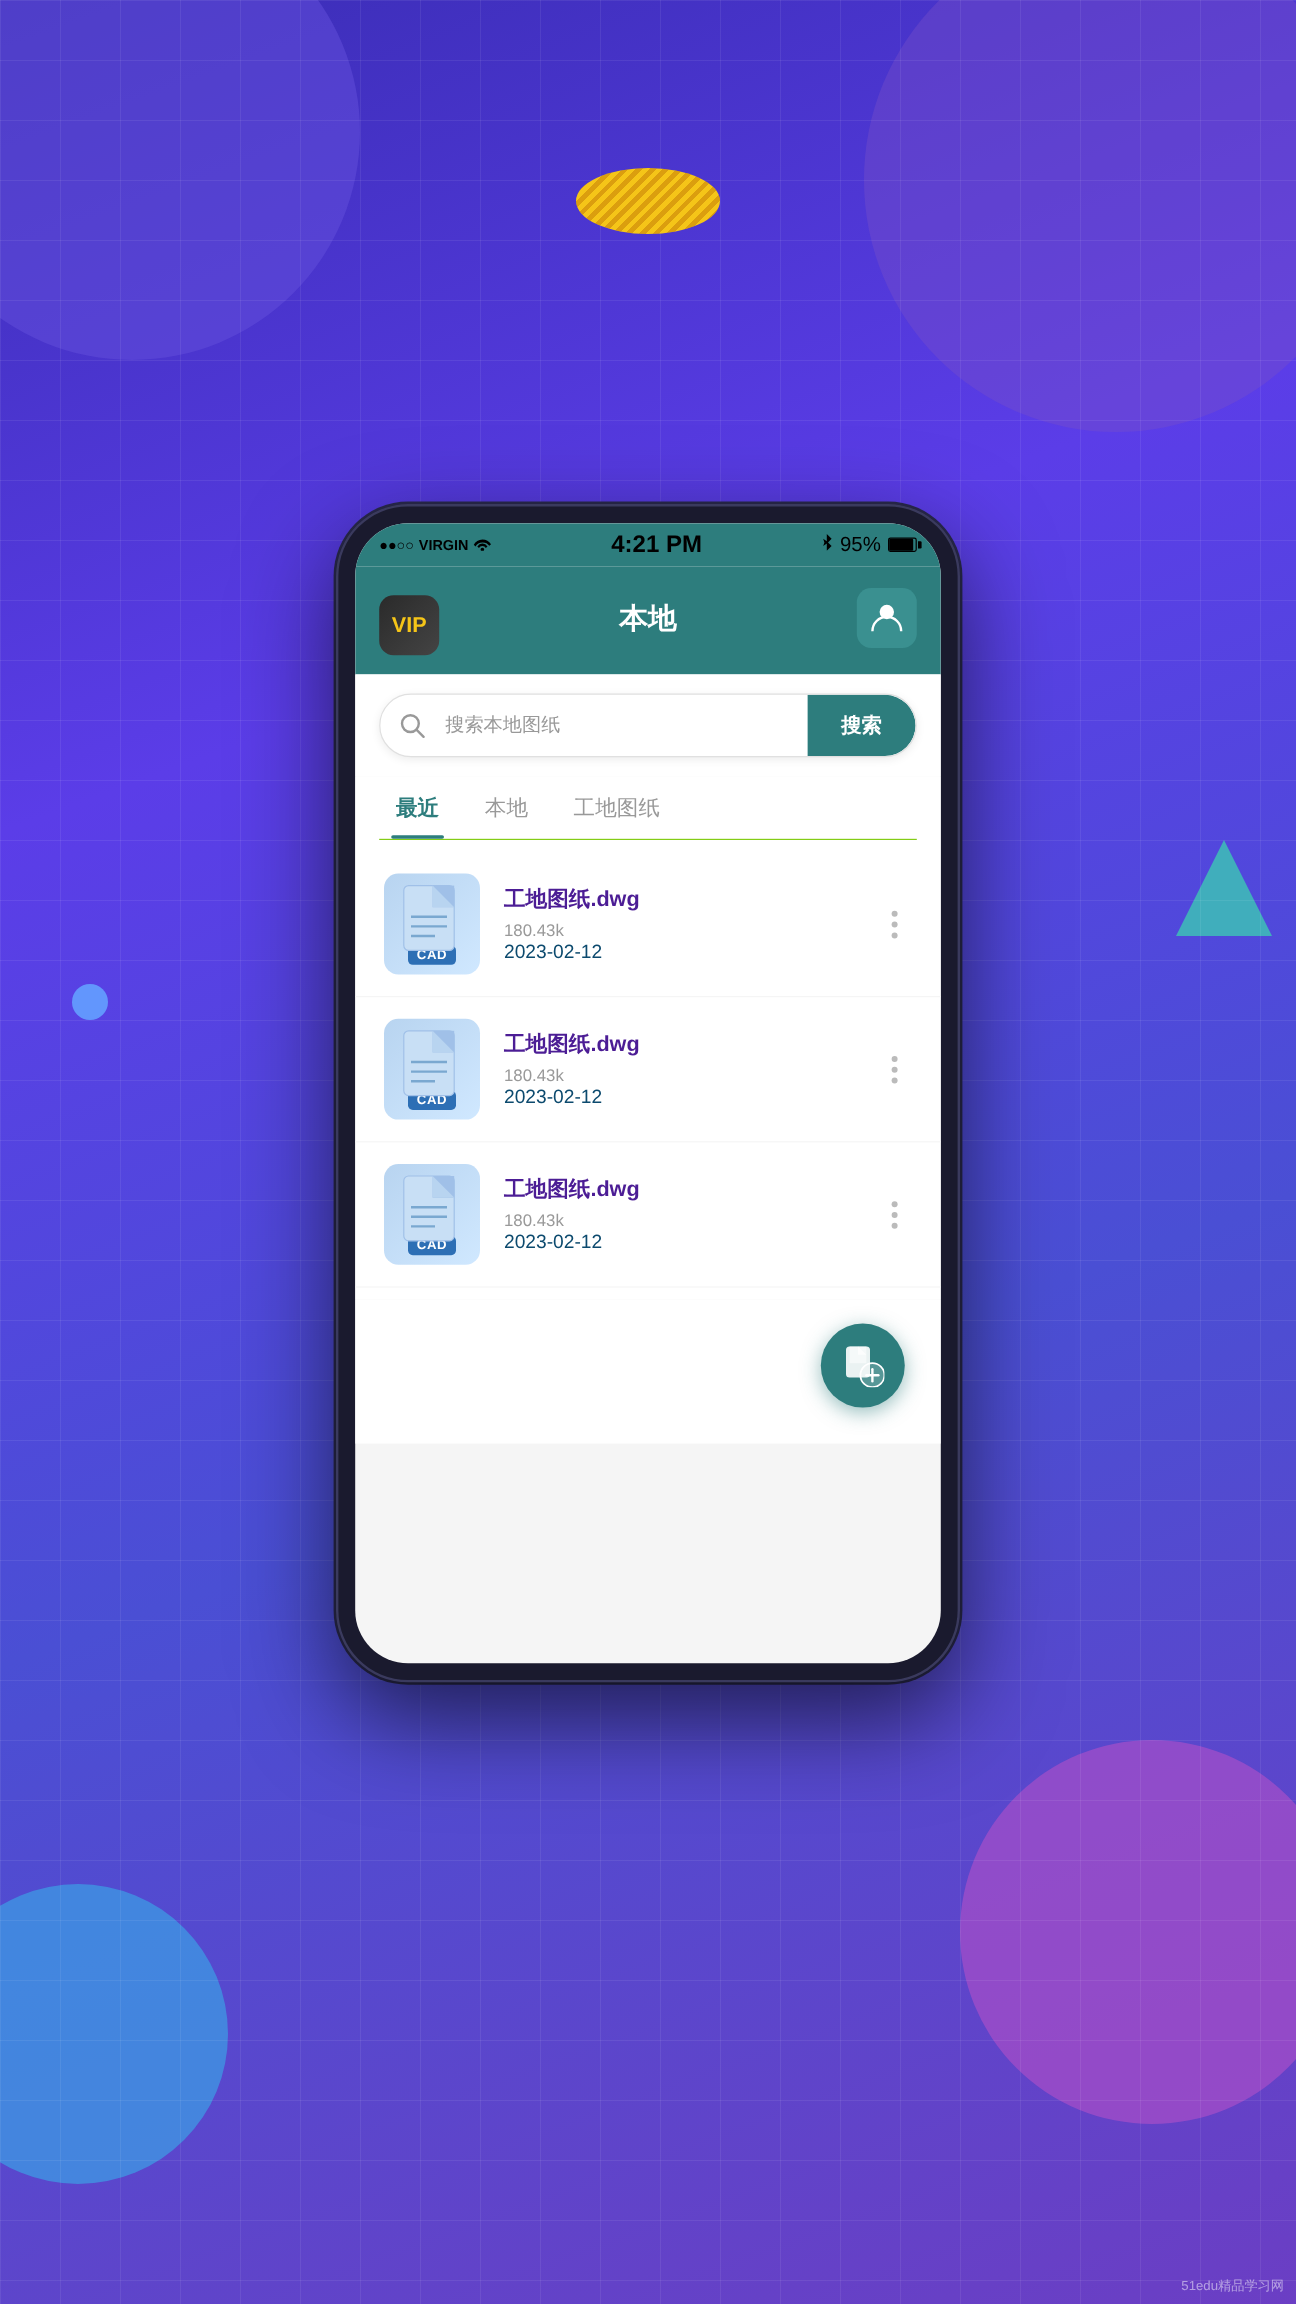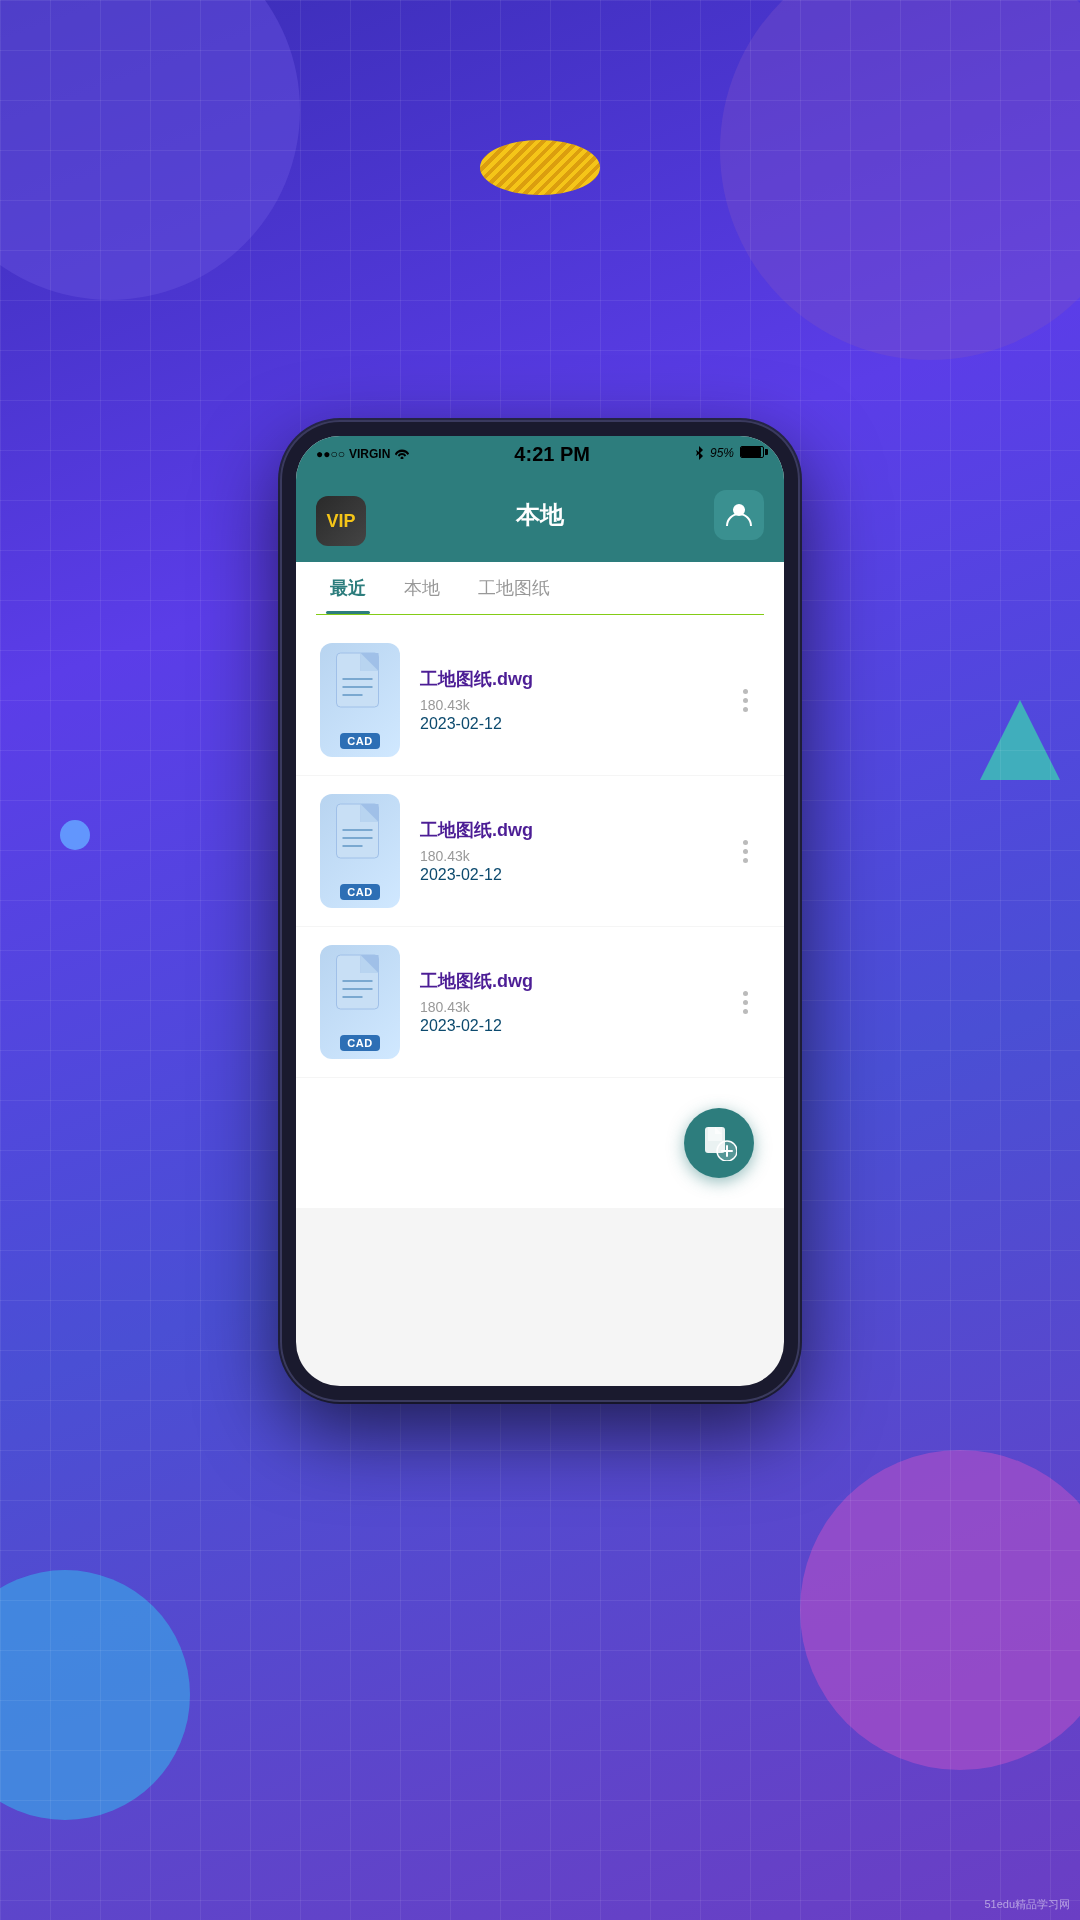--- a/index.html
+++ b/index.html
@@ -164,24 +164,23 @@
       gap: 4px;
       font-size: 12px;
       font-weight: 600;
     }
     .status-center {
       font-size: 20px;
       font-weight: 600;
     }
     .status-right {
       display: flex;
-      align-items: flex-start;
+      align-items: center;
       gap: 6px;
-      font-size: 12px;
-      font-style: italic;
+      font-size: 17px;
     }
     .battery-icon {
       width: 24px;
       height: 12px;
       border: 1.5px solid #000;
       border-radius: 2px;
       position: relative;
       display: inline-block;
     }
     .battery-icon::after {
@@ -320,21 +319,21 @@
     .file-item {
       display: flex;
       align-items: center;
       padding: 18px 24px;
       gap: 20px;
       border-bottom: 1px solid #f5f5f5;
       cursor: pointer;
     }
     .file-icon-wrap {
       width: 80px;
-      height: 114px;
+      height: 84px;
       background: linear-gradient(135deg, #b8d4f0, #d0e8ff);
       border-radius: 12px;
       display: flex;
       flex-direction: column;
       align-items: center;
       justify-content: flex-end;
       padding-bottom: 8px;
       flex-shrink: 0;
       position: relative;
     }
@@ -467,20 +466,32 @@
         </div>
         <div class="app-title">本地</div>
         <div class="user-icon-btn">
           <svg class="user-svg" viewBox="0 0 30 30" fill="none" xmlns="http://www.w3.org/2000/svg">
             <circle cx="15" cy="10" r="6" fill="white"></circle>
             <path d="M3 26c0-6.627 5.373-12 12-12s12 5.373 12 12" stroke="white" stroke-width="2" fill="none"></path>
           </svg>
         </div>
       </div>
 
+      <div class="search-section">
+        <div class="search-bar">
+          <div class="search-icon-wrap">
+            <svg width="22" height="22" viewBox="0 0 22 22" fill="none">
+              <circle cx="9" cy="9" r="7" stroke="#999" stroke-width="2"></circle>
+              <line x1="14" y1="14" x2="20" y2="20" stroke="#999" stroke-width="2" stroke-linecap="round"></line>
+            </svg>
+          </div>
+          <div class="search-input-area">搜索本地图纸</div>
+          <button class="search-btn">搜索</button>
+        </div>
+      </div>
 
       <div class="tabs-section">
         <div class="tabs-row">
           <div class="tab-item active">最近</div>
           <div class="tab-item">本地</div>
           <div class="tab-item">工地图纸</div>
         </div>
       </div>
 
       <div class="file-list">

